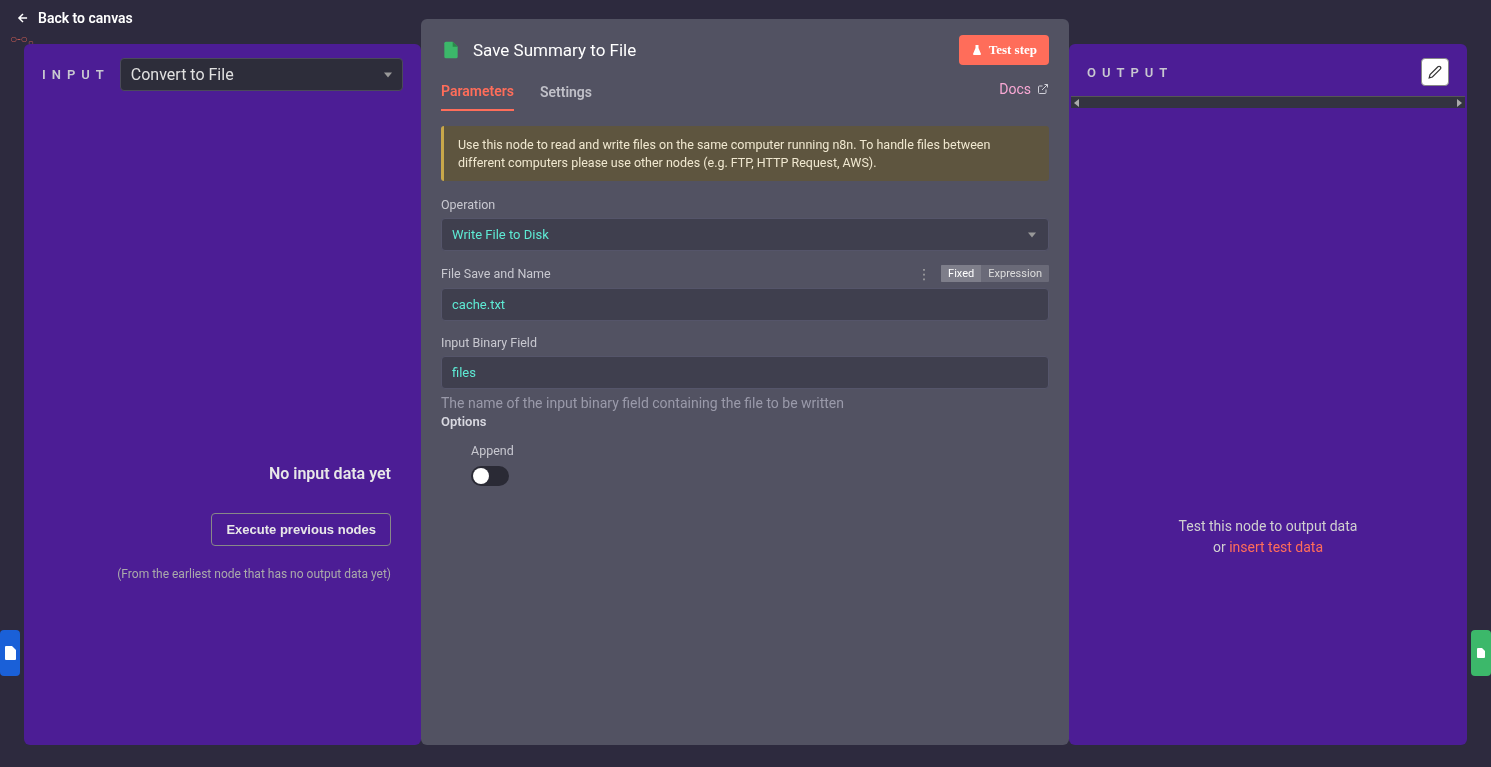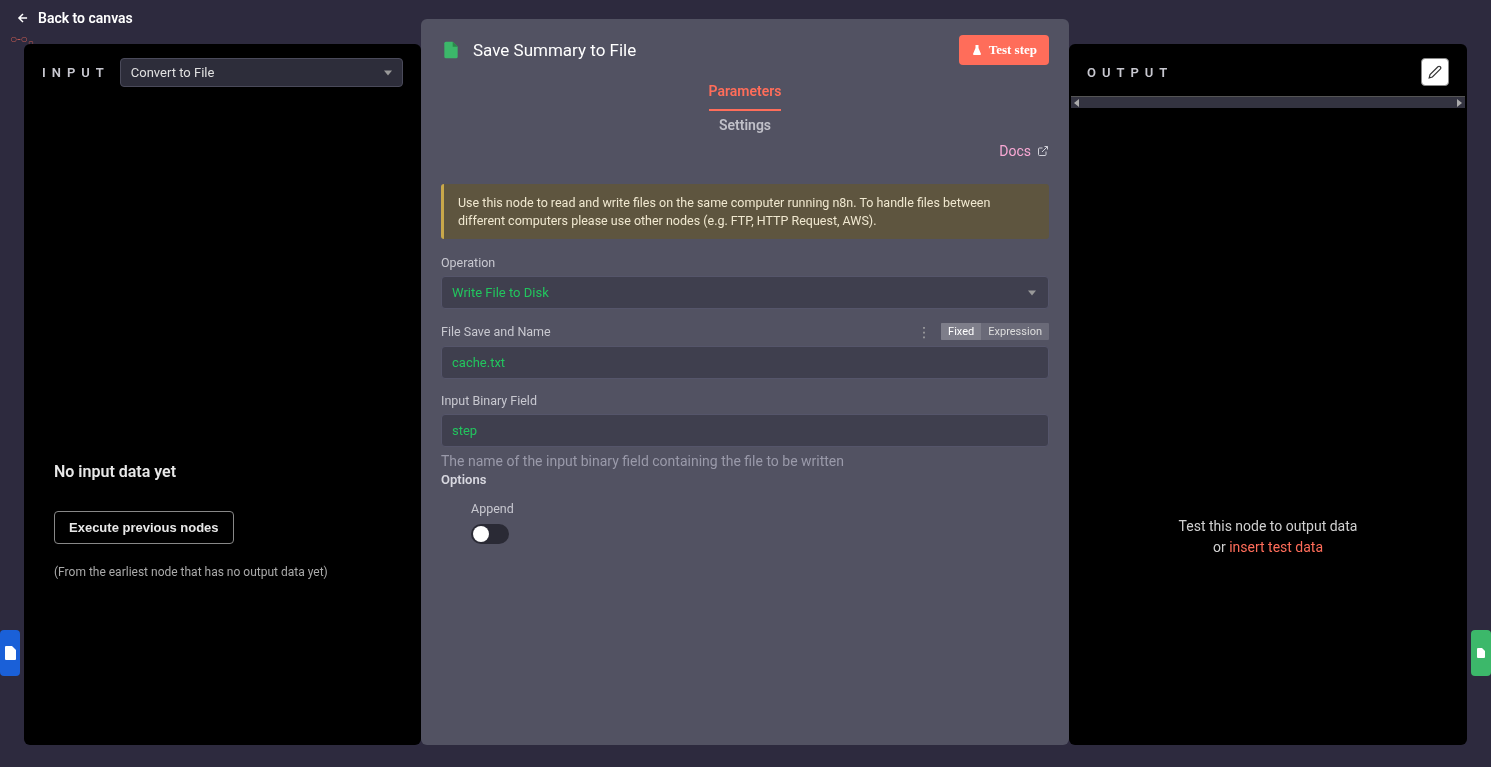--- a/index.html
+++ b/index.html
@@ -35,21 +35,21 @@
       font-size: 12px;
       opacity: 0.7;
     }
     .panels {
       display: flex;
       padding: 8px 24px;
       gap: 0;
       height: calc(100% - 50px);
     }
     .input-panel, .output-panel {
-      background: #000000;
+      background: #4c1d95;
       border-radius: 6px;
       flex: 0 0 397px;
       display: flex;
       flex-direction: column;
       position: relative;
     }
     .output-panel { flex: 0 0 398px; }
     .center-panel {
       background: #525262;
       border-radius: 6px;
@@ -72,21 +72,21 @@
       font-weight: 600;
       letter-spacing: 6px;
       color: #c8c8d0;
     }
     .dropdown {
       background: #2d2d3a;
       border: 1px solid #4a4a5a;
       border-radius: 4px;
       padding: 6px 28px 6px 10px;
       color: #e0e0e0;
-      font-size: 13px;
+      font-size: 16px;
       position: relative;
       flex: 1;
       cursor: pointer;
     }
     .dropdown::after {
       content: "";
       position: absolute;
       right: 10px;
       top: 50%;
       transform: translateY(-50%);
@@ -120,21 +120,21 @@
       width: 0; height: 0;
       border-top: 4px solid transparent;
       border-bottom: 4px solid transparent;
     }
     .scrollbar-horiz::before { left: 3px; border-right: 5px solid #aaa; }
     .scrollbar-horiz::after { right: 3px; border-left: 5px solid #aaa; }
     .empty-state {
       flex: 1;
       display: flex;
       flex-direction: column;
-      align-items: flex-start;
+      align-items: flex-end;
       justify-content: center;
       padding: 0 30px;
       text-align: center;
       gap: 12px;
       margin-top: 200px;
     }
     .empty-title {
       font-size: 16px;
       font-weight: 600;
       color: #e8e8e8;
@@ -201,22 +201,22 @@
       display: flex;
       align-items: center;
       gap: 6px;
       cursor: pointer;
       font-family: Liberation Serif, serif;
     }
     .tabs-row {
       display: flex;
       align-items: center;
       padding: 0 20px;
+      gap: 26px;
       border-bottom: 1px solid rgba(0,0,0,0);
-      flex-direction: column;
     }
     .tab {
       padding: 6px 0 10px 0;
       font-size: 14px;
       font-weight: 600;
       color: #c0c0c8;
       cursor: pointer;
     }
     .tab.active {
       color: #ff6d5a;
@@ -278,21 +278,21 @@
       color: #ddd;
       cursor: pointer;
     }
     .pill.active { background: #7e7e8a; color: #fff; }
     .field-input, .field-select {
       width: 100%;
       background: #3f3f4e;
       border: 1px solid #55556a;
       border-radius: 4px;
       padding: 8px 10px;
-      color: #22c55e;
+      color: #5eead4;
       font-size: 13px;
       margin-bottom: 14px;
       position: relative;
     }
     .field-select { cursor: pointer; }
     .field-select::after {
       content: "";
       position: absolute;
       right: 12px;
       top: 50%;
@@ -429,21 +429,21 @@
         </div>
       </div>
       <div class="field-input">
         <span>cache.txt</span>
       </div>
 
       <div class="field-label">
           <span>Input Binary Field</span>
         </div>
       <div class="field-input">
-        <span>step</span>
+        <span>files</span>
       </div>
       <div class="field-help">The name of the input binary field containing the file to be written</div>
 
       <div class="options-title">Options</div>
       <div class="option-row">
         <div class="option-label">Append</div>
         <div class="toggle">
           <div class="toggle-knob"></div>
         </div>
       </div>

